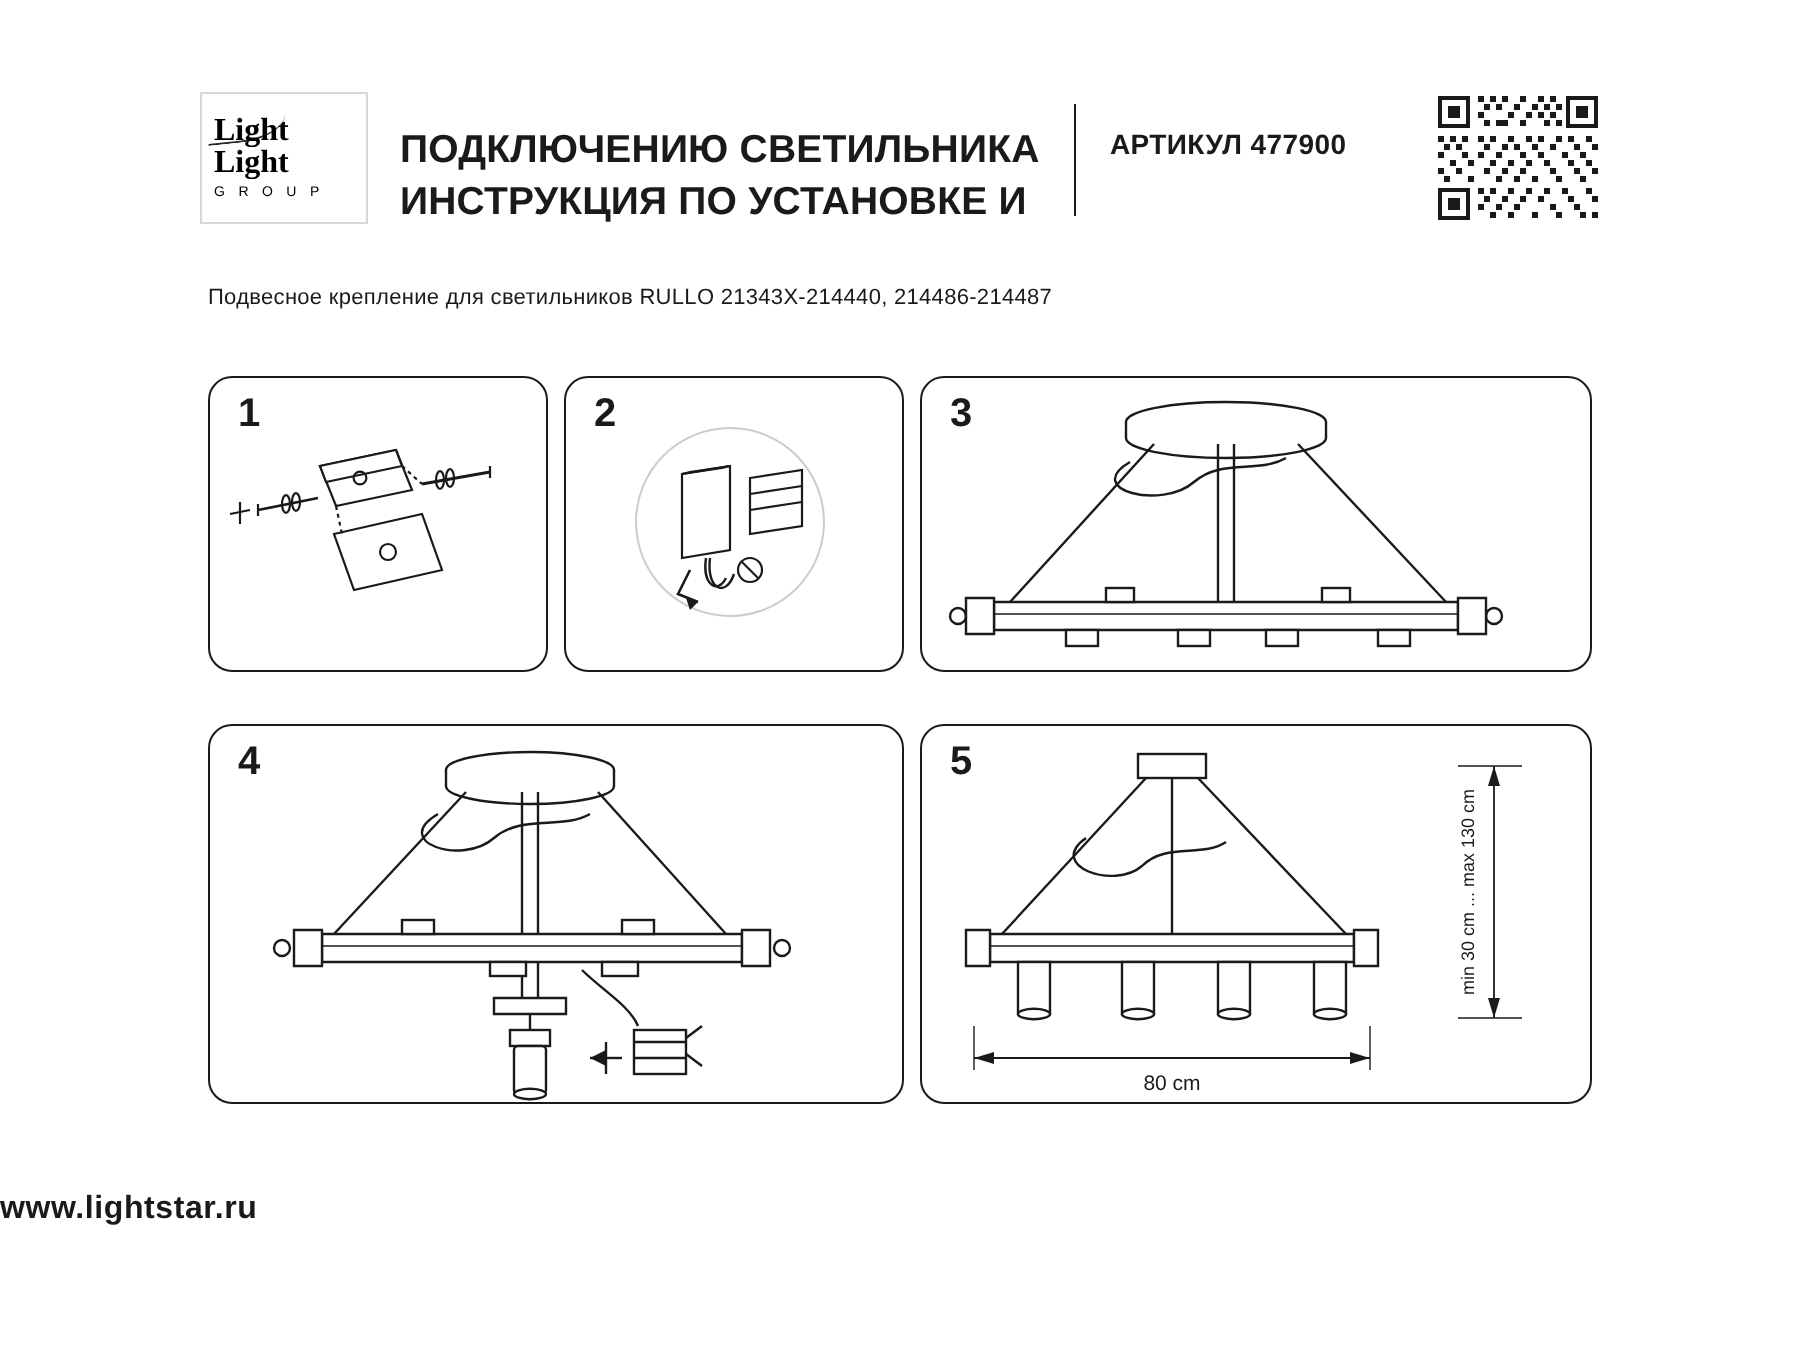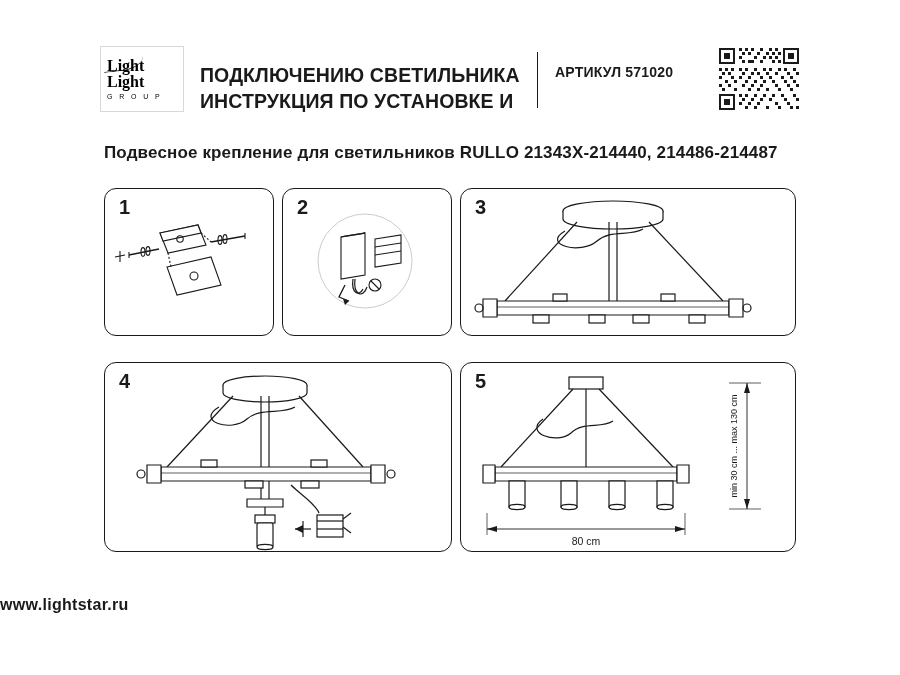--- a/index.html
+++ b/index.html
@@ -120,22 +120,22 @@
     height: 66px;
   }
   .qr svg { display: block; }
 
   
   .subtitle {
     position: absolute;
     left: 104px;
     top: 143px;
     width: 760px;
-    font-size: 17px;
-    font-weight: bold;
+    font-size: 11px;
+    font-weight: normal;
     letter-spacing: .15px;
   }
 
   
   .panel {
     position: absolute;
     border: 1px solid #1a1a1a;
     border-radius: 12px;
     box-sizing: border-box;
     background: #fff;
@@ -184,21 +184,21 @@
     </div>
 
     <div class="title-block">
       <div class="title-line">ПОДКЛЮЧЕНИЮ СВЕТИЛЬНИКА</div>
       <div class="title-line">ИНСТРУКЦИЯ ПО УСТАНОВКЕ И</div>
     </div>
 
     <div class="vdiv"></div>
 
     <div class="series-block">
-      <div class="series-line">АРТИКУЛ 571020</div>
+      <div class="series-line">АРТИКУЛ 477900</div>
     </div>
 
     <div class="qr">
       <svg width="84" height="66" viewBox="0 0 84 66">
         <rect x="0" y="0" width="84" height="66" fill="#ffffff"></rect>
         <g fill="#1a1a1a">
 
           <rect x="2" y="2" width="16" height="16"></rect>
           <rect x="4" y="4" width="12" height="12" fill="#fff"></rect>
           <rect x="7" y="7" width="6" height="6"></rect>

